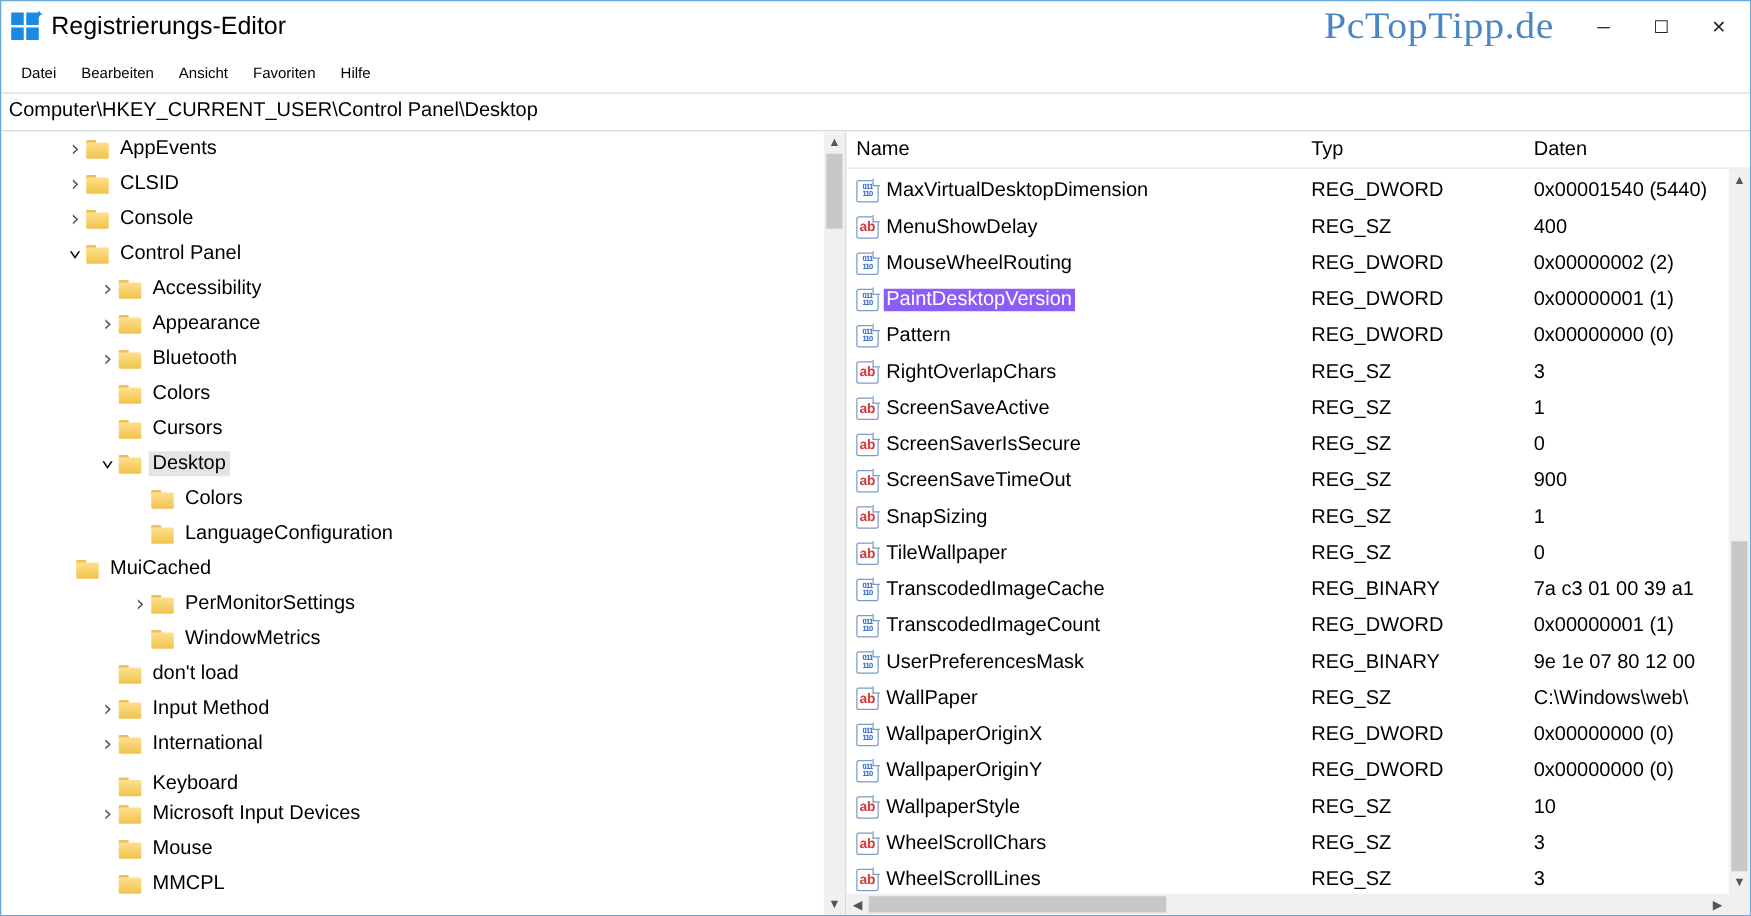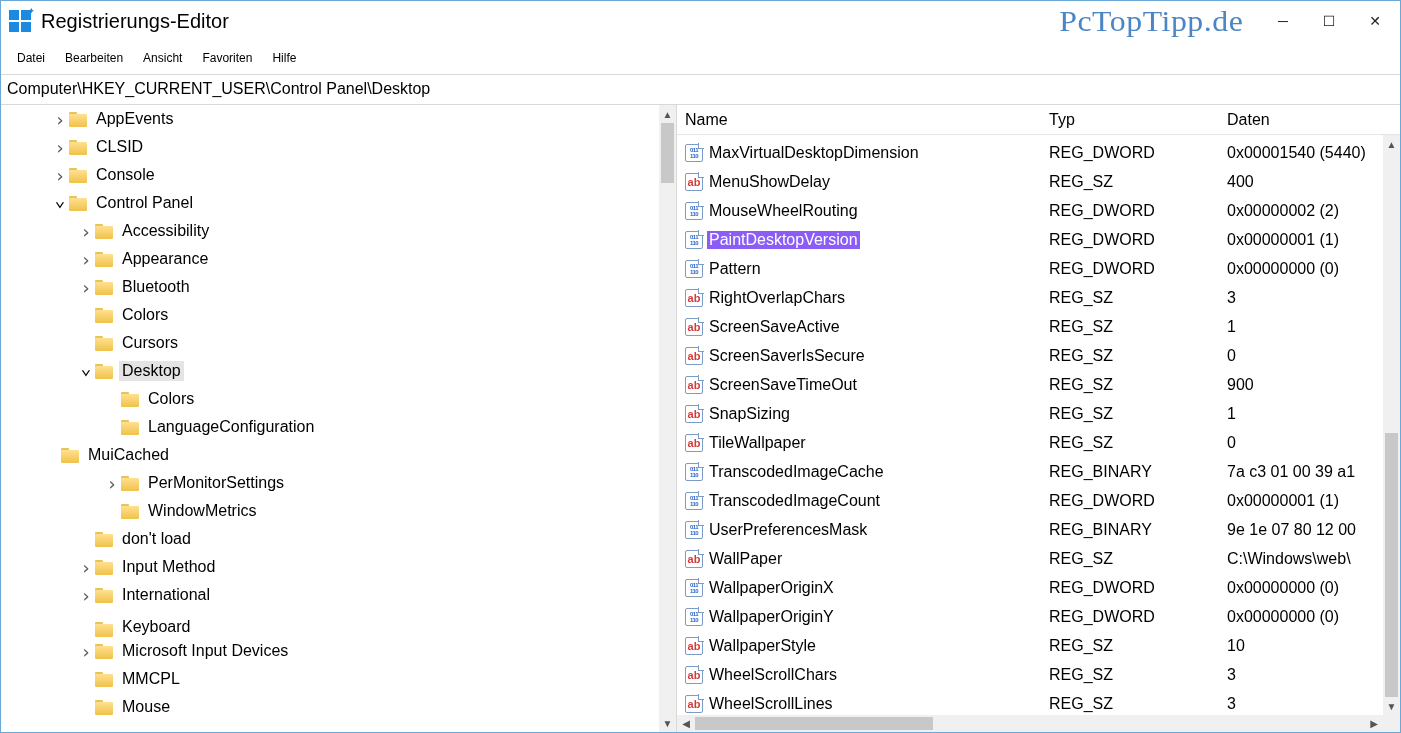--- a/index.html
+++ b/index.html
@@ -190,26 +190,26 @@
             <span class="tree-label">Keyboard</span>
           </div>
           <div class="tree-item" style="padding-left: 78px;">
             <span class="expander" style="font-size: 18px;">›</span>
             <span class="folder-icon"></span>
             <span class="tree-label">Microsoft Input Devices</span>
           </div>
           <div class="tree-item" style="padding-left: 78px;">
             <span class="expander"></span>
             <span class="folder-icon"></span>
+            <span class="tree-label">Mouse</span>
+          </div>
+          <div class="tree-item" style="padding-left: 78px;">
+            <span class="expander"></span>
+            <span class="folder-icon"></span>
             <span class="tree-label">MMCPL</span>
-          </div>
-          <div class="tree-item" style="padding-left: 78px;">
-            <span class="expander"></span>
-            <span class="folder-icon"></span>
-            <span class="tree-label">Mouse</span>
           </div>
         </div>
       <div class="scrollbar">
         <div class="sb-btn">▲</div>
         <div class="sb-track">
             <div class="sb-thumb1"></div>
           </div>
         <div class="sb-btn">▼</div>
       </div>
     </div>

